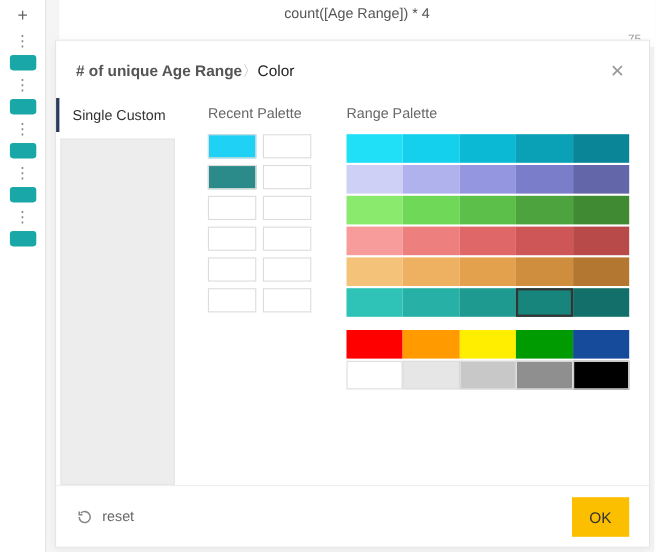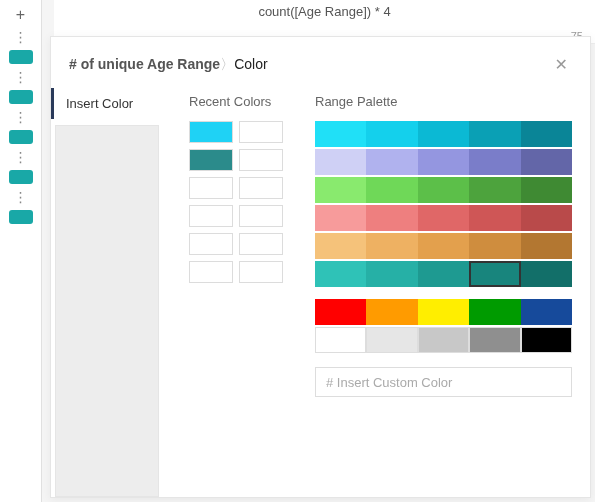--- a/index.html
+++ b/index.html
@@ -76,26 +76,26 @@
     <div class="breadcrumb">
       <span class="bc-first"># of unique Age Range</span>
       <span class="bc-sep">〉</span>
       <span class="bc-last">Color</span>
     </div>
     <div class="close-x">✕</div>
   </div>
 
   <div class="dlg-body">
     <div class="left-panel">
-      <div class="tab-single">Insert Color</div>
+      <div class="tab-single">Single Custom</div>
       <div class="preview-box"></div>
     </div>
 
     <div class="mid-panel">
-      <div class="section-title">Recent Colors</div>
+      <div class="section-title">Recent Palette</div>
       <div class="recent-grid" id="recent-grid">
           <div class="swatch" style="background: rgb(31, 210, 245);"></div>
           <div class="swatch" style="background: rgb(255, 255, 255);"></div>
           <div class="swatch" style="background: rgb(43, 139, 139);"></div>
           <div class="swatch" style="background: rgb(255, 255, 255);"></div>
           <div class="swatch" style="background: rgb(255, 255, 255);"></div>
           <div class="swatch" style="background: rgb(255, 255, 255);"></div>
           <div class="swatch" style="background: rgb(255, 255, 255);"></div>
           <div class="swatch" style="background: rgb(255, 255, 255);"></div>
           <div class="swatch" style="background: rgb(255, 255, 255);"></div>
@@ -161,17 +161,27 @@
             <div class="basic-cell" style="background: rgb(22, 74, 155);"></div>
           </div>
           <div class="basic-row">
             <div class="basic-cell bordered" style="background: rgb(255, 255, 255);"></div>
             <div class="basic-cell bordered" style="background: rgb(230, 230, 230);"></div>
             <div class="basic-cell bordered" style="background: rgb(200, 200, 200);"></div>
             <div class="basic-cell bordered" style="background: rgb(143, 143, 143);"></div>
             <div class="basic-cell bordered" style="background: rgb(0, 0, 0);"></div>
           </div>
         </div>
-      <input class="custom-input" placeholder="# Insert Custom Color" style="">
     </div>
   </div>
 
+  <div class="dlg-footer">
+    <div class="reset-btn">
+      <span class="reset-icon">
+        <svg viewBox="0 0 16 16" width="16" height="16">
+            <path fill="none" stroke="#888" stroke-width="1.4" d="M3 8a5 5 0 1 0 1.5-3.5M3 3v3h3"></path>
+          </svg>
+      </span>
+      <span>reset</span>
+    </div>
+    <button class="ok-btn">OK</button>
+  </div>
 </div>
 
 </body></html>

